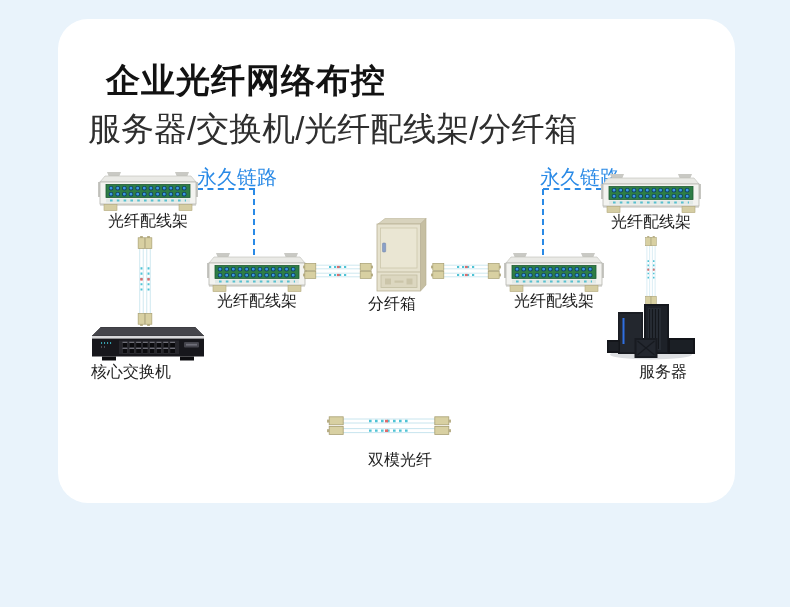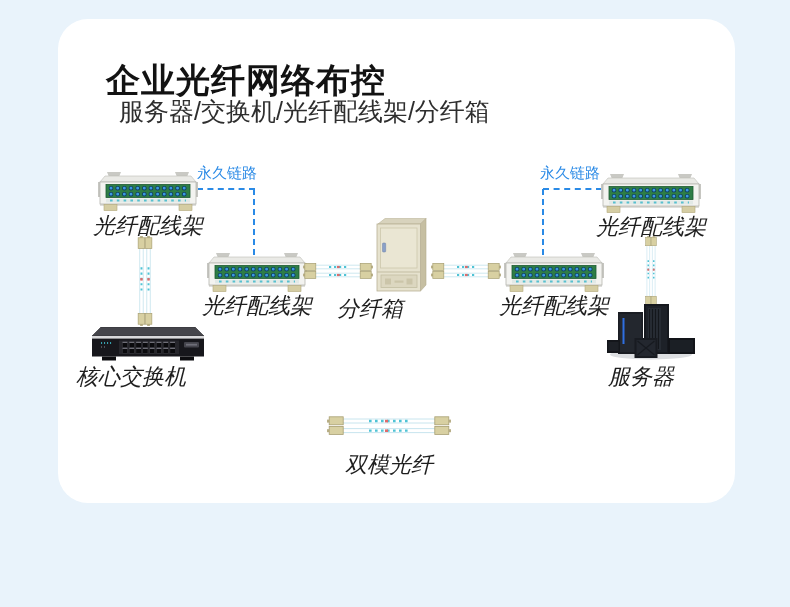--- a/index.html
+++ b/index.html
@@ -21,34 +21,32 @@
   .card{
     position:absolute;left:58px;top:19px;width:677px;height:484px;
     background:var(--card-bg);border-radius:30px;
   }
   .title{
     position:absolute;left:106px;top:50px;
     font-size:34px;font-weight:800;color:var(--title-color);
     letter-spacing:1px;white-space:nowrap;margin-top:8px;
   }
   .subtitle{
-    position:absolute;left:88px;top:95px;
-    font-size:25px;font-weight:400;color:var(--subtitle-color);
+    position:absolute;left:88px;top:107px;
+    font-size:33px;font-weight:400;color:var(--subtitle-color);
     white-space:nowrap;
-    margin-left:31px;
   }
   .device{position:absolute;}
   .lbl{
-    position:absolute;width:110px;
-    font-size:22px;color:var(--label-color);font-weight:500;
+    position:absolute;width:110px;text-align:center;
+    font-size:16px;color:var(--label-color);font-weight:500;
     white-space:nowrap;
-    font-style:italic;
   }
   .link-lbl{
-    position:absolute;font-size:15px;font-weight:500;
+    position:absolute;font-size:20px;font-weight:500;
     color:var(--accent-blue);white-space:nowrap;
   }
   .dash-h{position:absolute;height:0;border-top:2px dashed var(--accent-blue);}
   .dash-v{position:absolute;width:0;border-left:2px dashed var(--accent-blue);}
   svg.icon{display:block;}
 </style>
 </head>
 <body>
 
 <svg width="0" height="0" style="position:absolute" aria-hidden="true">

